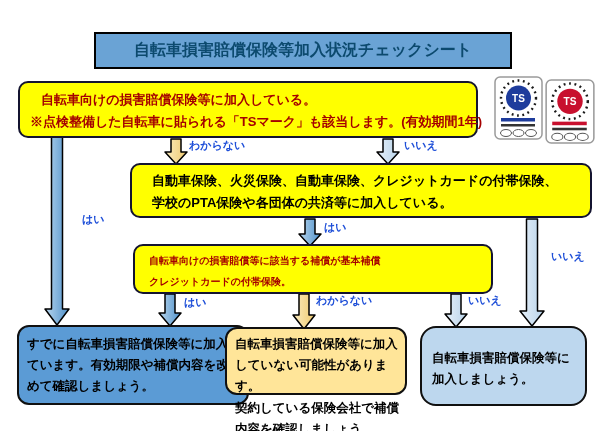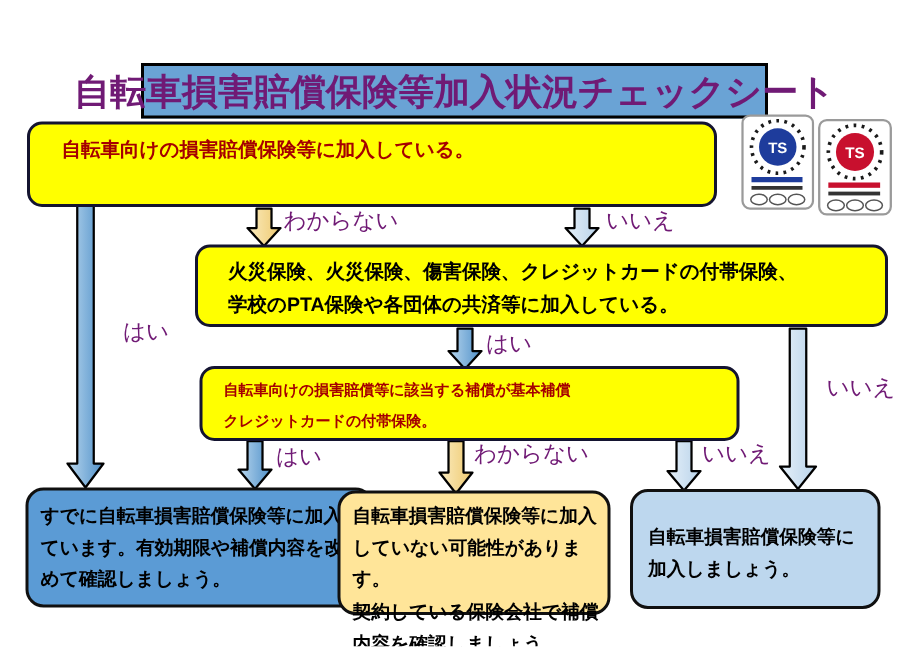--- a/index.html
+++ b/index.html
@@ -5,52 +5,51 @@
   html,body{margin:0;padding:0;background:#fff;}
   #stage{
     position:relative;width:610px;height:431px;background:#ffffff;overflow:hidden;
     font-family:"Liberation Sans",sans-serif;
   }
   
   .title-bar{
     position:absolute;left:94px;top:32px;width:418px;height:37px;
     background:#6aa3d5;border:2px solid #000;box-sizing:border-box;
     display:flex;align-items:center;justify-content:center;
-    font-size:24px;font-weight:bold;color:#701a75;white-space:nowrap;letter-spacing:0px;
+    font-size:16px;font-weight:bold;color:#0c4a6e;white-space:nowrap;letter-spacing:0px;
     z-index:2;
-    margin-top:10px;
   }
   
   .qbox{
     position:absolute;background:#ffff00;border:2.5px solid #141430;border-radius:10px;
     box-sizing:border-box;font-weight:bold;z-index:2;
   }
   .qbox .ln{white-space:nowrap;}
   #q1{left:18px;top:81px;width:460px;height:57px;padding:6px 0 0 21px;
       font-size:13px;line-height:22px;color:#a50000;}
   #q1 .ln2{margin-left:-11px;}
   #q2{left:130px;top:163px;width:462px;height:55px;padding:5px 0 0 20px;
       font-size:13px;line-height:22px;color:#000;}
   #q3{left:133px;top:244px;width:360px;height:50px;padding:4px 0 0 14px;
       font-size:10px;line-height:21px;color:#a50000;}
   
   .rbox{
     position:absolute;border:2.5px solid #101010;border-radius:12px;box-sizing:border-box;
     font-size:12.5px;font-weight:bold;color:#000;line-height:21px;z-index:2;
   }
   #r-yes{left:17px;top:325px;width:232px;height:80px;background:#5b9bd5;padding:7px 6px 0 8px;}
-  #r-unknown{left:225px;top:327px;width:182px;height:83px;background:#ffe599;padding:5px 5px 0 8px;}
+  #r-unknown{left:225px;top:327px;width:182px;height:68px;background:#ffe599;padding:5px 5px 0 8px;}
   #r-unknown p{margin:0;}
   #r-unknown p + p{margin-top:1px;}
-  #r-no{left:420px;top:326px;width:167px;height:80px;background:#bdd7ee;padding:20px 6px 0 10px;}
+  #r-no{left:420px;top:326px;width:167px;height:80px;background:#bdd7ee;padding:20px 6px 0 10px;border-radius:16px;}
   
   #arrow-layer{position:absolute;left:0;top:0;width:610px;height:431px;z-index:1;}
   
   .branch-label{
-    position:absolute;font-size:15px;font-weight:normal;color:#701a75;
+    position:absolute;font-size:11px;font-weight:bold;color:#1d4ed8;
     white-space:nowrap;z-index:3;
   }
   #lbl-yes-long{left:82px;top:212px;}
   #lbl-unknown-1{left:189px;top:138px;}
   #lbl-no-1{left:404px;top:138px;}
   #lbl-yes-2{left:324px;top:220px;}
   #lbl-no-long{left:551px;top:249px;}
   #lbl-yes-3{left:184px;top:295px;}
   #lbl-unknown-2{left:316px;top:293px;}
   #lbl-no-3{left:468px;top:293px;}
@@ -86,20 +85,21 @@
     <polygon fill="url(#gPale)" stroke="#000" stroke-width="1.5" stroke-linejoin="round" points="383,139 393,139 393,152 399,152 388,164 377,152 383,152"></polygon>
     <polygon fill="url(#gBlue)" stroke="#000" stroke-width="1.5" stroke-linejoin="round" points="305,219 315,219 315,234 321,234 310,246 299,234 305,234"></polygon>
     <polygon fill="url(#gPale)" stroke="#000" stroke-width="1.5" stroke-linejoin="round" points="526.5,219 537.5,219 537.5,311 544,311 532,326 520,311 526.5,311"></polygon>
     <polygon fill="url(#gBlue)" stroke="#000" stroke-width="1.5" stroke-linejoin="round" points="165,294 175,294 175,313 181,313 170,326 159,313 165,313"></polygon>
     <polygon fill="url(#gTan)" stroke="#000" stroke-width="1.5" stroke-linejoin="round" points="299,294 309,294 309,315 315,315 304,329 293,315 299,315"></polygon>
     <polygon fill="url(#gPale)" stroke="#000" stroke-width="1.5" stroke-linejoin="round" points="451,294 461,294 461,314 467,314 456,327 445,314 451,314"></polygon>
   </svg>
 
   <div id="q1" class="qbox">
     <div class="ln">自転車向けの損害賠償保険等に加入している。</div>
+    <div class="ln ln2">※点検整備した自転車に貼られる「TSマーク」も該当します。(有効期間1年)</div>
   </div>
 
   <div id="badge-blue" class="badge">
     <svg width="49" height="64" viewBox="0 0 49 64">
       <rect x="1" y="1" width="47" height="62" rx="5" fill="#ffffff" stroke="#9a9a9a" stroke-width="1.5"></rect>
       <circle cx="24.5" cy="22" r="17.5" fill="none" stroke="#1a1a1a" stroke-width="2.4" stroke-dasharray="1.8 3.6"></circle>
       <circle cx="24.5" cy="22" r="12.5" fill="#1e3c9c"></circle>
       <text x="24.5" y="26" text-anchor="middle" font-size="10" font-weight="bold" fill="#ffffff" font-family="Liberation Sans, sans-serif">TS</text>
       <rect x="7" y="42" width="34" height="3.5" fill="#1e3c9c"></rect>
       <rect x="7" y="48" width="34" height="2.5" fill="#333333"></rect>
@@ -116,21 +116,21 @@
       <text x="24.5" y="26" text-anchor="middle" font-size="10" font-weight="bold" fill="#ffffff" font-family="Liberation Sans, sans-serif">TS</text>
       <rect x="7" y="42" width="34" height="3.5" fill="#c8102e"></rect>
       <rect x="7" y="48" width="34" height="2.5" fill="#333333"></rect>
       <ellipse cx="12" cy="57" rx="5.5" ry="3.5" fill="none" stroke="#555" stroke-width="1"></ellipse>
       <ellipse cx="24.5" cy="57" rx="5.5" ry="3.5" fill="none" stroke="#555" stroke-width="1"></ellipse>
       <ellipse cx="37" cy="57" rx="5.5" ry="3.5" fill="none" stroke="#555" stroke-width="1"></ellipse>
     </svg>
   </div>
 
   <div id="q2" class="qbox">
-    <div class="ln">火災保険、火災保険、傷害保険、クレジットカードの付帯保険、</div>
+    <div class="ln">自動車保険、火災保険、自動車保険、クレジットカードの付帯保険、</div>
     <div class="ln">学校のPTA保険や各団体の共済等に加入している。</div>
   </div>
 
   <div id="q3" class="qbox">
     <div class="ln">自転車向けの損害賠償等に該当する補償が基本補償</div>
     <div class="ln">クレジットカードの付帯保険。</div>
   </div>
 
   <span id="lbl-yes-long" class="branch-label">はい</span>
   <span id="lbl-unknown-1" class="branch-label">わからない</span>

